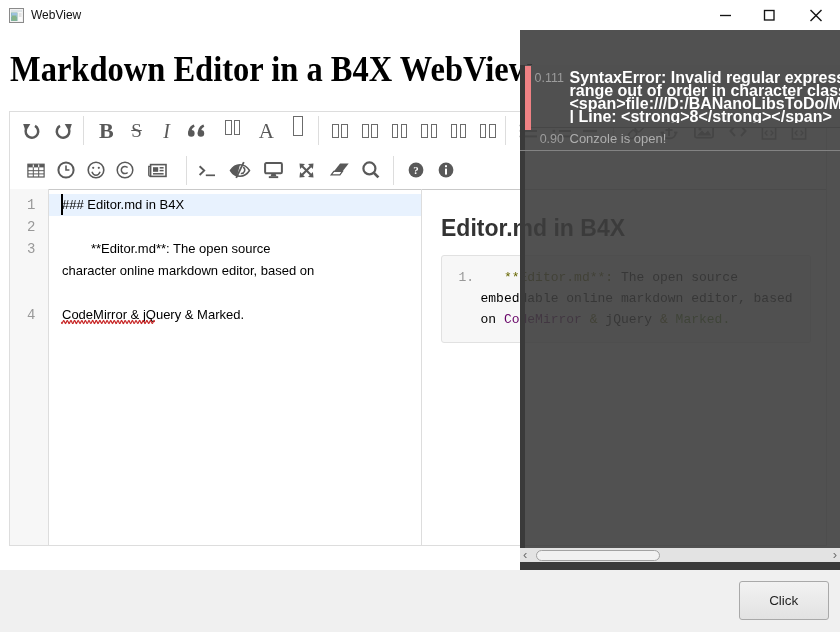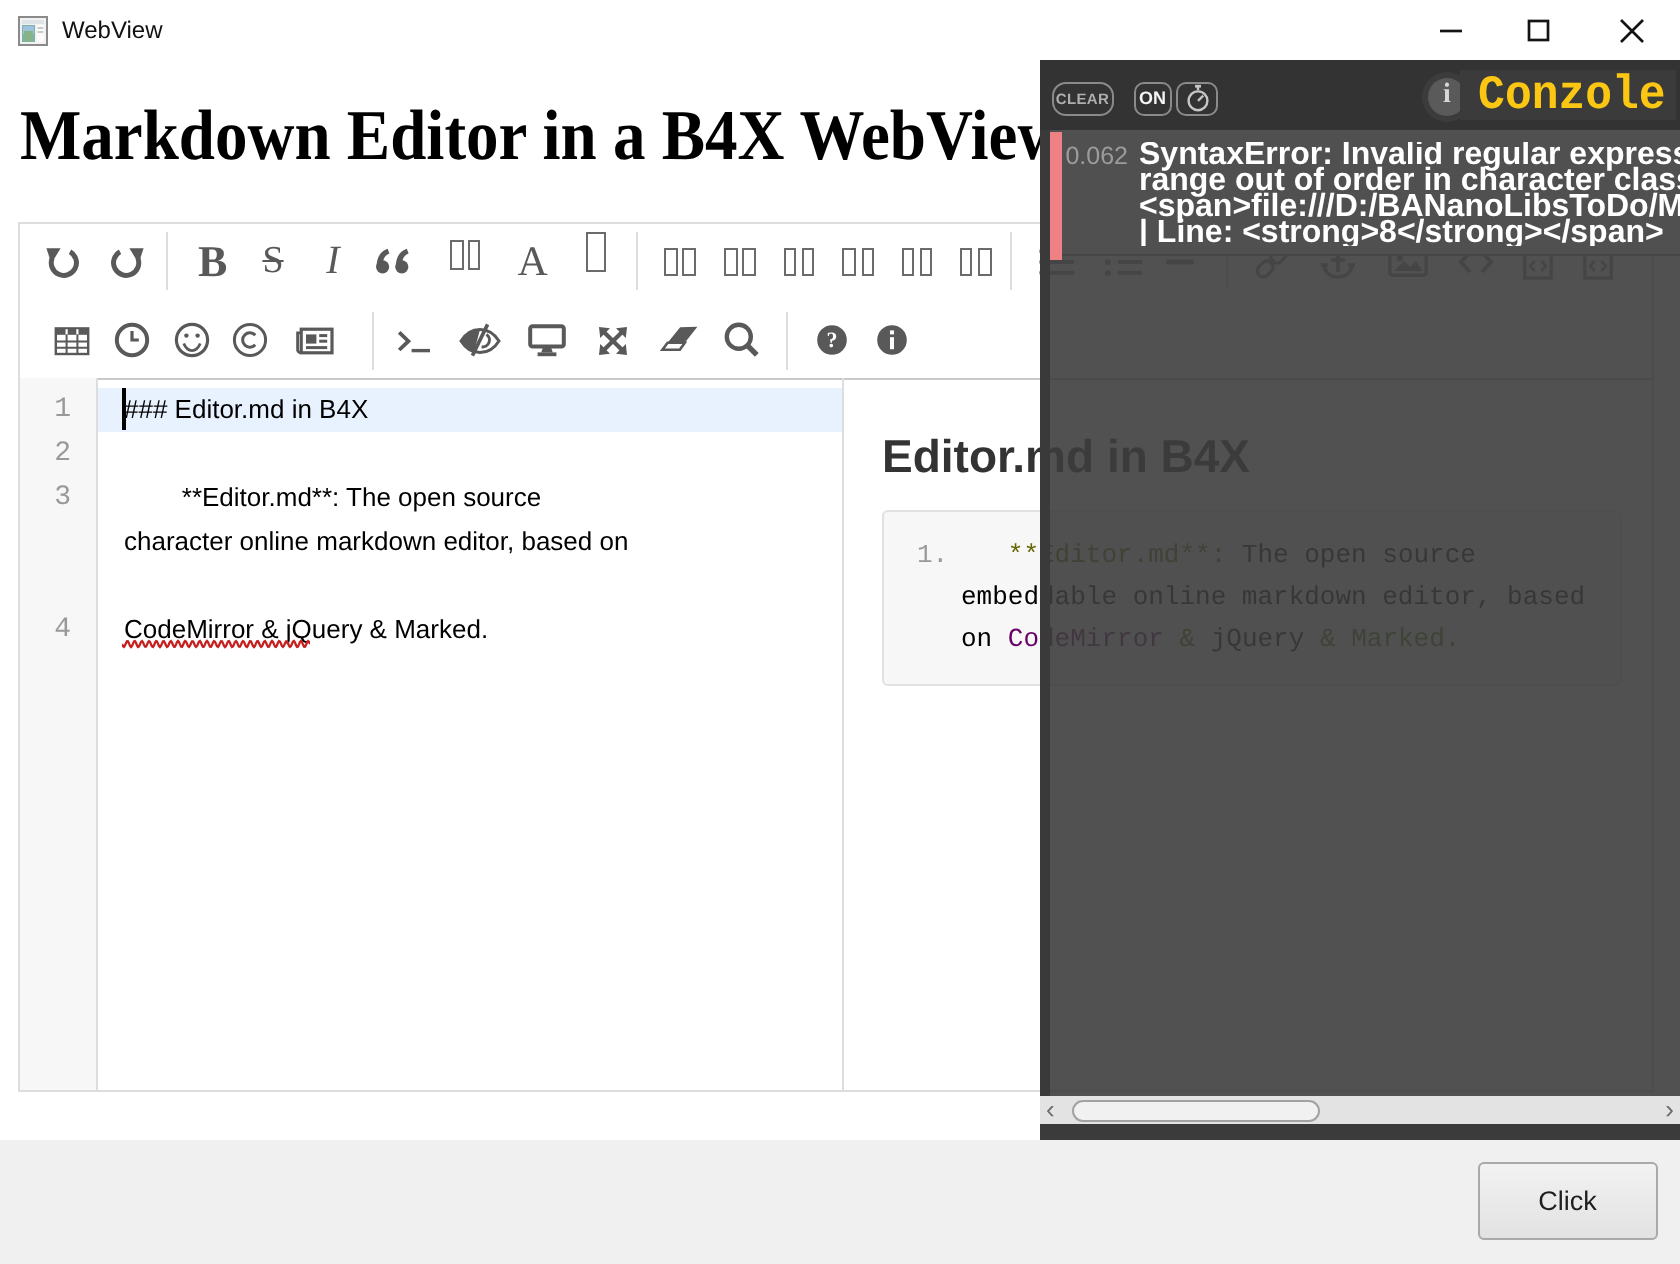--- a/index.html
+++ b/index.html
@@ -342,43 +342,32 @@
   <div class="abs" id="pv-num">1.</div>
   <div class="abs pvline" style="top:266.5px;">   <span style="color:#666600">**Editor.md**:</span> The open source</div>
   <div class="abs pvline" style="top:287.5px;">embeddable online markdown editor, based</div>
   <div class="abs pvline" style="top:309px;">on <span style="color:#660066">CodeMirror</span> <span style="color:#666600">&amp;</span> jQuery <span style="color:#666600">&amp;</span> <span style="color:#4d7c0f">Marked.</span></div>
 
   <div class="abs" id="bottombar"></div>
   <div class="abs" id="clickbtn">Click</div>
 
   <div class="abs" id="conzole">
     <div style="position:absolute; left:0; top:0; width:320px; height:540px; background:rgba(81,81,81,0.32);"></div>
-    <div id="cz-header">
-      <div class="cz-btn" id="cz-clear">CLEAR</div>
-      <div class="cz-btn" id="cz-on">ON</div>
-      <div class="cz-btn" id="cz-timer"><svg width="18" height="14.5" viewBox="0 0 18 14.5">
-          <g stroke="#c6c6c6" fill="none" stroke-width="1.2">
-            <circle cx="9" cy="8.4" r="4.7"></circle>
-            <line x1="9" y1="8.4" x2="11.6" y2="5.8"></line>
-            <line x1="7.5" y1="1.1" x2="10.5" y2="1.1" stroke-width="1.4"></line>
-            <line x1="9" y1="1.1" x2="9" y2="3.1"></line>
-          </g>
-        </svg></div>
-      <div id="cz-info">i</div>
-      <div style="position:absolute; right:2px; top:5px; width:108px; height:25px; background:#3b3b3b;"></div>
-      <div id="cz-title">Conzole</div>
-    </div>
     <div id="cz-strip"></div>
     <div id="cz-err">
       <div id="cz-redbar"></div>
-      <div class="cz-time" style="top:6.5px; width:39px;">0.062</div>
+      <div class="cz-time" style="top:6.5px; width:39px;">0.111</div>
       <div id="cz-msg">SyntaxError: Invalid regular expression:
 range out of order in character class&lt;br /&gt;
 &lt;span&gt;file:///D:/BANanoLibsToDo/MarkdownEditor
 | Line: &lt;strong&gt;8&lt;/strong&gt;&lt;/span&gt;</div>
+    </div>
+    <div id="cz-row2">
+      <div class="cz-time" style="top:4px;">0.90</div>
+      <div class="msg2">Conzole is open!</div>
     </div>
     <div id="cz-below"></div>
     <div id="cz-scroll">
       <div class="cz-arrow" style="left:3px;">‹</div>
       <div class="cz-arrow" style="right:3px;">›</div>
       <div id="cz-thumb"></div>
     </div>
   </div>
 
 </body></html>

